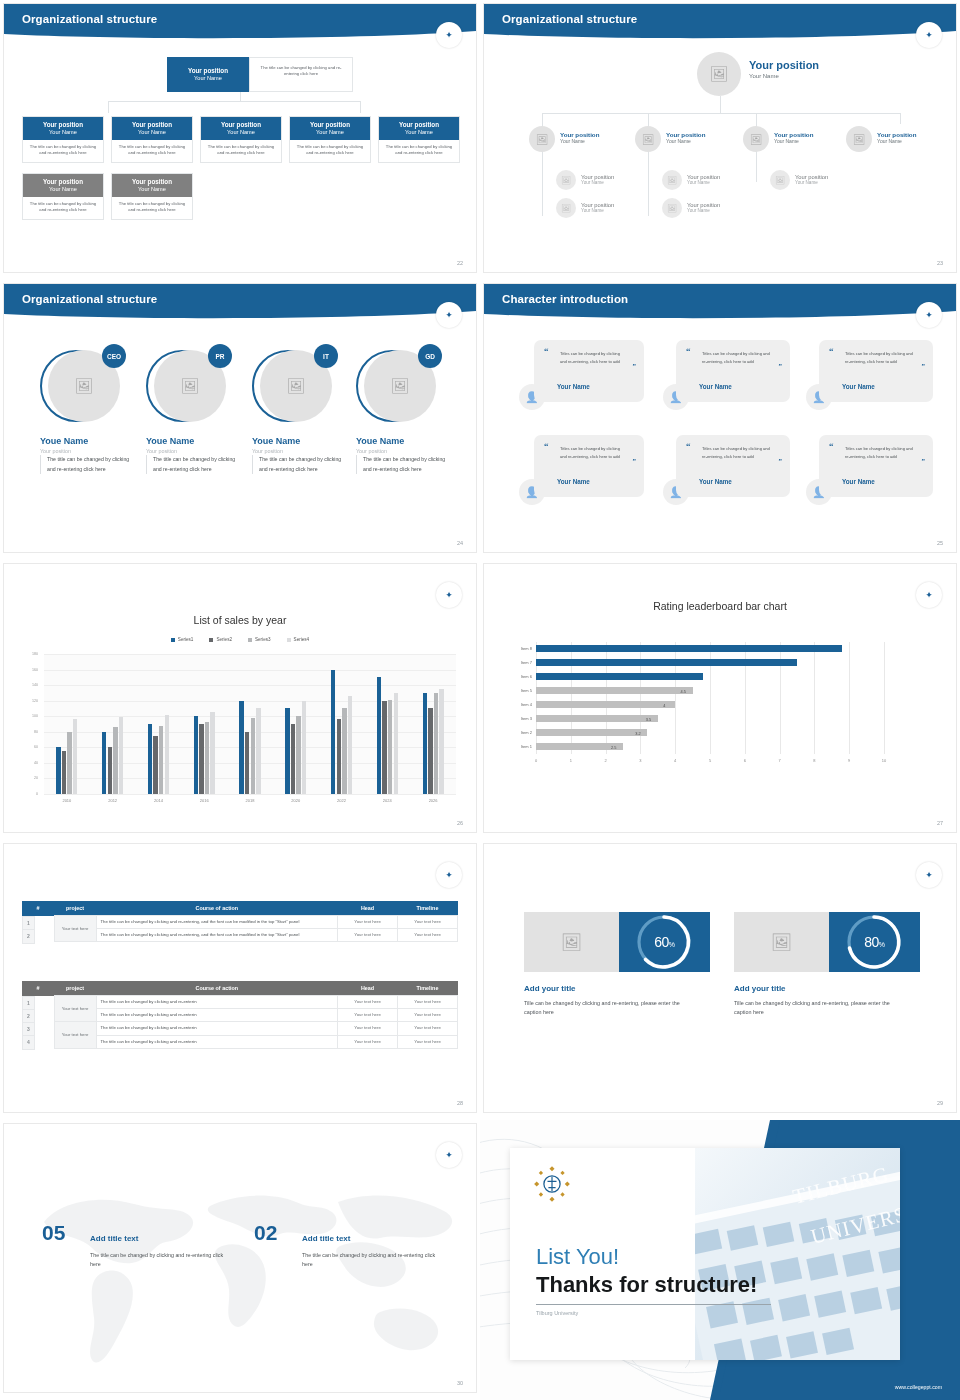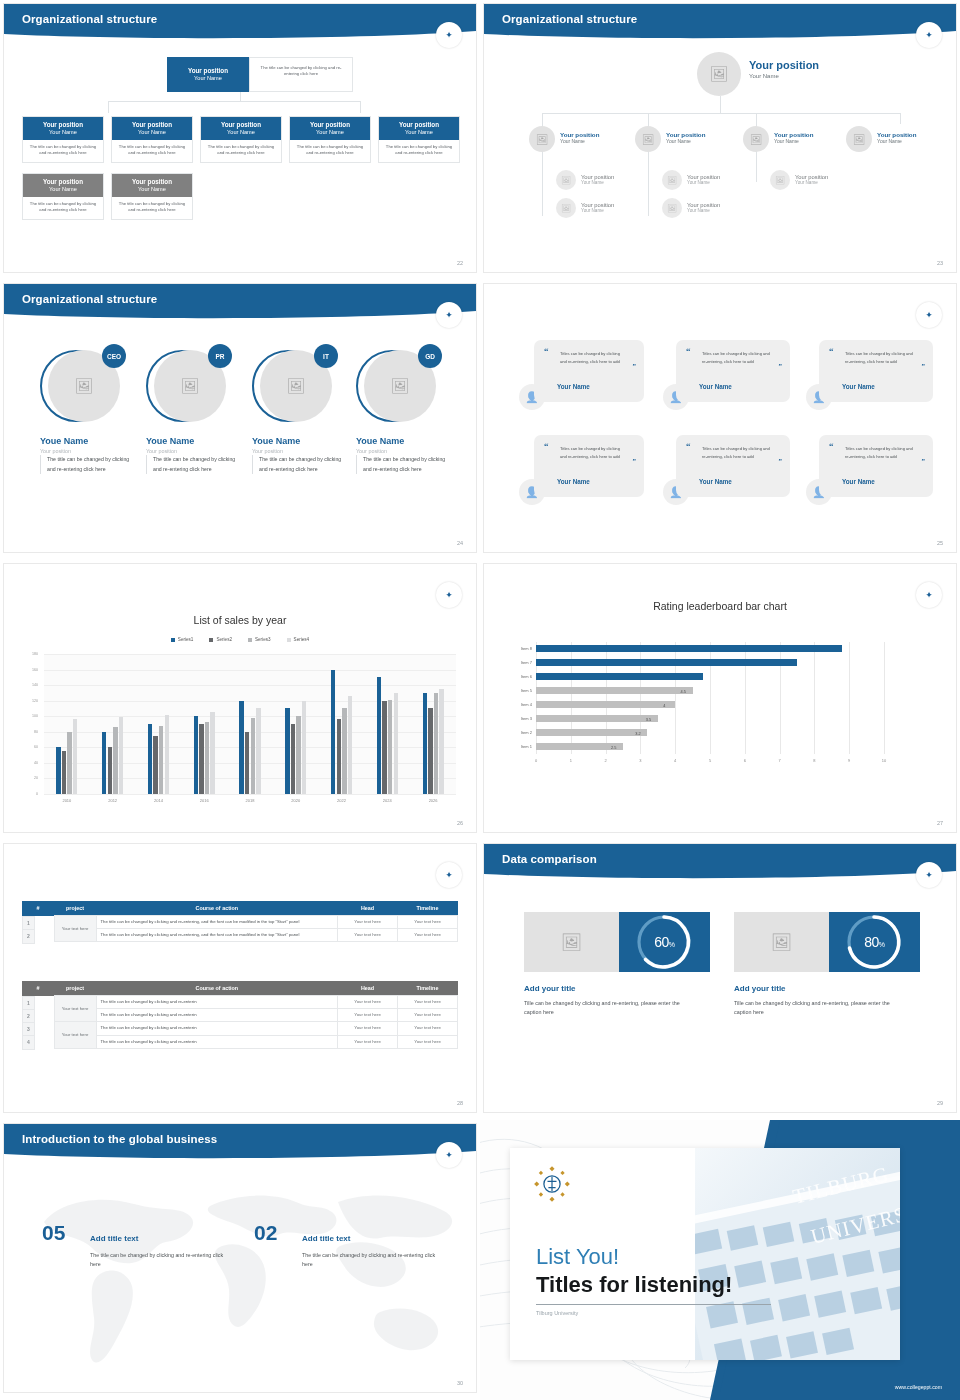--- a/index.html
+++ b/index.html
@@ -325,20 +325,26 @@
           <div style="color:#b0b5b9;font-size:5.4px;margin-top:2px;">Your position</div>
         </div>
     <div style="position:absolute;left:352px;top:171px;width:96px;border-left:1px solid #dcdfe2;padding-left:6px;font-size:5.2px;color:#4d5255;line-height:1.85;">The title can be changed by clicking and re-entering click here</div>
 
     <div class="pg">24</div>
    </div>
   </div>
 
   <div class="slide">
    <div class="slide-inner">
+    <div class="hdr">
+      <svg width="472" height="38" viewBox="0 0 472 38">
+            <path d="M0,0 H472 V27 C350,36 120,36 0,30 Z" fill="#1a6196"></path>
+          </svg>
+      <div class="hdr-title">Character introduction</div>
+    </div>
     <div class="logo">
           <span class="em">✦</span>
         </div>
 
     <div class="ava" style="left:35px;top:100px;width:26px;height:26px;font-size:11px;opacity:.55;">👤</div>
     <div class="qcard" style="left:50px;top:56px;width:110px;height:62px;">
       <div class="qmark" style="position:absolute;left:10px;top:6px;font-size:9px;">“</div>
       <div class="qmark" style="position:absolute;right:8px;top:22px;font-size:7px;">”</div>
       <div style="position:absolute;left:26px;top:10px;width:66px;font-size:4.1px;color:#4d5255;line-height:1.95;">Titles can be changed by clicking and re-entering, click here to add</div>
       <div style="position:absolute;left:23px;top:43px;color:#1a5f96;font-weight:bold;font-size:6.3px;">Your Name</div>
@@ -620,26 +626,20 @@
         </tr>
       </tbody>
     </table>
 
     <div class="pg">28</div>
    </div>
   </div>
 
   <div class="slide">
    <div class="slide-inner">
-    <div class="hdr">
-      <svg width="472" height="38" viewBox="0 0 472 38">
-            <path d="M0,0 H472 V27 C350,36 120,36 0,30 Z" fill="#1a6196"></path>
-          </svg>
-      <div class="hdr-title">Data comparison</div>
-    </div>
     <div class="logo">
           <span class="em">✦</span>
         </div>
 
     <div class="cmp-card" style="left:40px;top:68px;width:186px;">
       <div class="cmp-img" style="font-size:17px;">🖼</div>
       <div class="cmp-ring">
         <svg width="64" height="64" viewBox="0 0 64 64">
           <circle cx="32" cy="32" r="25" fill="none" stroke="#5f9cc5" stroke-width="3.2"></circle>
           <path d="M32 7 A25 25 0 1 1 13.5 49.5" fill="none" stroke="#ffffff" stroke-width="3.6" stroke-linecap="round"></path>
@@ -678,26 +678,20 @@
         <path d="M40,60 C55,40 95,32 130,42 C160,50 175,44 186,54 C196,64 180,78 162,80 C150,82 146,96 132,100 C120,104 100,98 88,86 C74,72 50,76 40,60 Z"></path>
         <path d="M96,112 C108,104 124,110 128,124 C132,140 122,160 112,178 C104,194 94,206 88,198 C82,188 92,172 90,156 C88,138 84,120 96,112 Z"></path>
         <path d="M206,44 C230,32 268,30 292,40 C310,48 316,42 328,50 C338,58 330,70 316,72 C300,74 288,68 276,72 C262,78 248,70 236,64 C222,58 196,52 206,44 Z"></path>
         <path d="M214,86 C228,78 248,84 256,96 C266,110 262,132 252,148 C244,160 236,170 228,162 C220,152 228,138 224,122 C220,106 204,94 214,86 Z"></path>
         <path d="M334,40 C368,28 410,34 438,48 C456,56 448,70 430,74 C412,78 394,72 376,76 C356,80 342,62 334,40 Z"></path>
         <path d="M336,84 C356,76 384,82 396,94 C408,106 400,120 384,124 C368,128 348,118 340,104 C334,94 328,88 336,84 Z"></path>
         <path d="M376,150 C396,142 424,148 432,162 C440,176 424,190 404,188 C386,186 368,172 370,160 C371,154 372,152 376,150 Z"></path>
       </g>
     </svg>
 
-    <div class="hdr">
-      <svg width="472" height="38" viewBox="0 0 472 38">
-            <path d="M0,0 H472 V27 C350,36 120,36 0,30 Z" fill="#1a6196"></path>
-          </svg>
-      <div class="hdr-title">Introduction to the global business</div>
-    </div>
     <div class="logo">
           <span class="em">✦</span>
         </div>
 
     <div class="num" style="left:38px;top:97px;">05</div>
     <div class="ttxt" style="left:86px;top:110px;">Add title text</div>
     <div class="btxt" style="left:86px;top:127px;width:136px;">The title can be changed by clicking and re-entering click here</div>
 
     <div class="num" style="left:250px;top:97px;">02</div>
     <div class="ttxt" style="left:298px;top:110px;">Add title text</div>
@@ -781,21 +775,21 @@
             <rect x="6" y="6" width="3.4" height="3.4" transform="rotate(45 7.7 7.7)"></rect>
             <rect x="30" y="6" width="3.4" height="3.4" transform="rotate(45 31.7 7.7)"></rect>
             <rect x="6" y="30" width="3.4" height="3.4" transform="rotate(45 7.7 31.7)"></rect>
             <rect x="30" y="30" width="3.4" height="3.4" transform="rotate(45 31.7 31.7)"></rect>
           </g>
           <circle cx="20" cy="20" r="9" fill="none" stroke="#1b5f93" stroke-width="1.4"></circle>
           <path d="M20 12 L20 28 M15 17 L25 17 M16 24 L24 24" stroke="#1b5f93" stroke-width="1.3" fill="none"></path>
         </svg>
 
         <div class="ty-h1">List You!</div>
-        <div class="ty-h2">Titles for listening!</div>
+        <div class="ty-h2">Thanks for structure!</div>
         <div class="ty-rule"></div>
         <div class="ty-sub">Tilburg University</div>
       </div>
 
       <div class="ty-url">www.collegeppt.com</div>
     </div>
   </div>
 
 </div>
 

